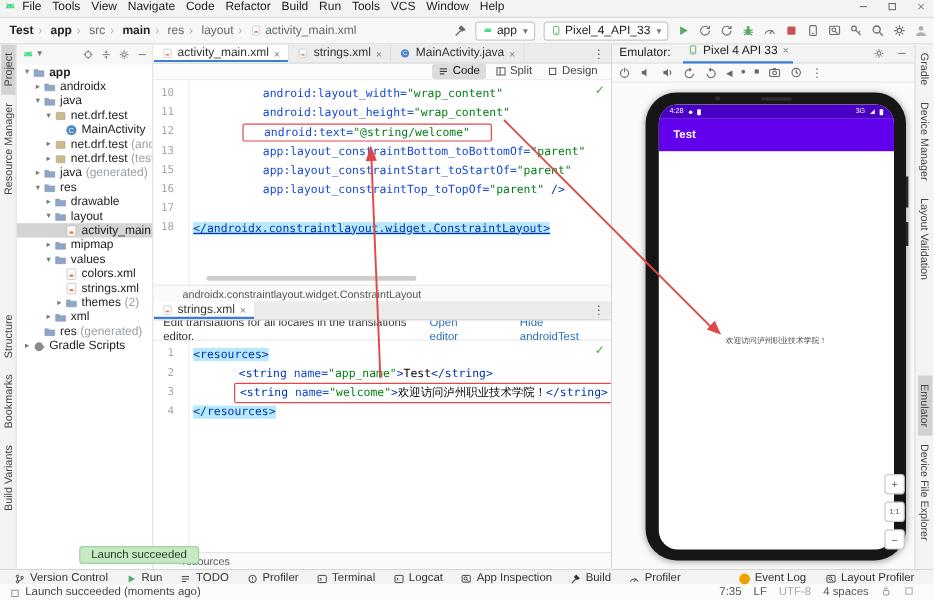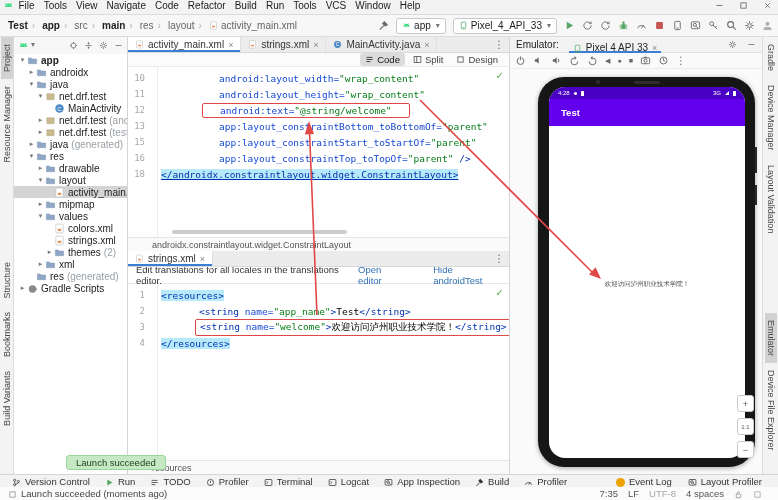--- a/index.html
+++ b/index.html
@@ -64,21 +64,21 @@
 .redbox2{display:inline-block;border:1.4px solid #e04848;border-radius:2px;padding:1px 4px;margin-left:-4px}
 .vcheck{position:absolute;top:3px;right:5px;color:#57a64a;font-size:10px;font-family:"DejaVu Sans",sans-serif}
 .hscroll{position:absolute;bottom:3px;left:44px;width:175px;height:4px;border-radius:2px;background:#cccccc}
 .crumb{height:14px;display:flex;align-items:center;padding-left:24px;font-size:9px;color:#555;background:#fafafa;border-top:1px solid #e5e5e5;flex:0 0 auto}
 .banner{height:17px;display:flex;align-items:center;padding:0 8px;font-size:9.5px;color:#333;background:#fff;border-bottom:1px solid #e8e8e8;flex:0 0 auto}
 .banner .links{margin-left:auto;display:flex;gap:28px}
 .blink{color:#2e6fb5}
 
 #emu{width:252px;background:#fafafa;display:flex;flex-direction:column;flex:0 0 auto}
 #emuhead{height:16px;display:flex;align-items:center;padding:0 6px;gap:10px;border-bottom:1px solid #e0e0e0;background:#f3f3f3;font-size:10px;position:relative;flex:0 0 auto}
-.emutab{height:16px;display:flex;align-items:flex-end;gap:4px;box-shadow:inset 0 -2px 0 #3a7fd5;padding:0 4px;color:#222}
+.emutab{height:16px;display:flex;align-items:flex-start;gap:4px;box-shadow:inset 0 -2px 0 #3a7fd5;padding:0 4px;color:#222}
 .emuhr{position:absolute;right:6px;display:flex;gap:10px;color:#666;align-items:center}
 #emutools{height:16px;display:flex;align-items:center;gap:7px;padding:0 5px;border-bottom:1px solid #ececec;color:#666;flex:0 0 auto;font-size:8px}
 #stage{flex:1;position:relative}
 #phone{position:absolute;left:28px;top:8px;width:217px;height:390px;background:#161616;border-radius:26px;box-shadow:0 1px 5px rgba(0,0,0,.35)}
 .pbtn1{position:absolute;right:-2px;top:70px;width:2px;height:26px;background:#2a2a2a}
 .pbtn2{position:absolute;right:-2px;top:108px;width:2px;height:20px;background:#2a2a2a}
 .speaker{position:absolute;left:50%;transform:translateX(-50%);top:4px;width:26px;height:3px;border-radius:2px;background:#2e2e2e}
 .cam{position:absolute;left:58px;top:3px;width:4px;height:4px;border-radius:50%;background:#2e2e2e}
 #screen{position:absolute;left:11px;top:10px;right:10px;bottom:9px;background:#fff;border-radius:16px;overflow:hidden}
 .sbar{height:12px;background:#4a00c4;color:#fff;display:flex;align-items:center;font-size:6px;padding:0 9px;gap:2px}
@@ -89,21 +89,21 @@
 .abar{height:27px;background:#6200ee;color:#fff;display:flex;align-items:center;padding-left:12px;font-size:9.5px;font-weight:700}
 .welcome{position:absolute;left:0;right:0;top:193px;text-align:center;font-size:6.5px;color:#4a4a4a;font-family:"DejaVu Sans",sans-serif}
 .zbtns{position:absolute;left:227px;top:326px;display:flex;flex-direction:column;gap:6px}
 .zb{width:17px;height:17px;background:#fff;border:1px solid #c9c9c9;border-radius:3px;display:flex;align-items:center;justify-content:center;font-size:9px;color:#555}
 .zb.mid{font-size:6px}
 
 #sbar1{height:13px;background:#f3f3f3;border-top:1px solid #d5d5d5;display:flex;align-items:center;padding:0 12px;gap:15px;font-size:9.5px;color:#333}
 .sitem{display:flex;align-items:flex-end;gap:4px}
 #sbar1 .rightg{margin-left:auto;display:flex;gap:16px;margin-right:4px}
 #sbar2{height:13px;background:#fbfbfb;display:flex;align-items:center;padding:0 8px;font-size:9.5px;color:#444}
-#sbar2 .rightg{margin-left:auto;display:flex;gap:10px;color:#555;align-items:flex-end;margin-right:8px}
+#sbar2 .rightg{margin-left:auto;display:flex;gap:10px;color:#555;align-items:flex-start;margin-right:8px}
 .dim{color:#a8a8a8}
 #balloon{position:absolute;left:66px;top:455px;background:#c6e9c4;border:1px solid #9cd49b;border-radius:3px;padding:1px 9px;font-size:9.5px;color:#1e3b1e;z-index:40}
 #anno{position:absolute;inset:0;z-index:50;pointer-events:none}
 .ebadge{width:9px;height:9px;border-radius:50%;background:#eda200;display:block}
 </style>
 </head>
 <body>
 
 <svg width="0" height="0" style="position:absolute">
     <defs>
@@ -610,20 +610,21 @@
           <span>Design</span>
         </span>
     </div>
     <div class="codearea" id="code1">
       <div class="cl"><span class="ln">10</span><span class="ct ind1"><span class="xa">android:layout_width=</span><span class="xv">"wrap_content"</span></span></div>
       <div class="cl"><span class="ln">11</span><span class="ct ind1"><span class="xa">android:layout_height=</span><span class="xv">"wrap_content"</span></span></div>
       <div class="cl"><span class="ln">12</span><span class="ct ind1"><span class="redbox"><span class="xa">android:text=</span><span class="xv">"@string/welcome"</span></span></span></div>
       <div class="cl"><span class="ln">13</span><span class="ct ind1"><span class="xa">app:layout_constraintBottom_toBottomOf=</span><span class="xv">"parent"</span></span></div>
       <div class="cl"><span class="ln">15</span><span class="ct ind1"><span class="xa">app:layout_constraintStart_toStartOf=</span><span class="xv">"parent"</span></span></div>
       <div class="cl"><span class="ln">16</span><span class="ct ind1"><span class="xa">app:layout_constraintTop_toTopOf=</span><span class="xv">"parent"</span><span class="xt"> /&gt;</span></span></div>
+      <div class="cl"><span class="ln">17</span></div>
       <div class="cl"><span class="ln">18</span><span class="ct ind0"><span class="xt hl u">&lt;/androidx.constraintlayout.widget.ConstraintLayout&gt;</span></span></div>
       <span class="vcheck">✓</span>
       <div class="hscroll"></div>
     </div>
     <div class="crumb">androidx.constraintlayout.widget.ConstraintLayout</div>
     <div class="tabbar">
       <span class="tab on">
           <svg class="ic9" viewBox="0 0 12 12">
             <use href="#i-xmlf"></use>
           </svg>

